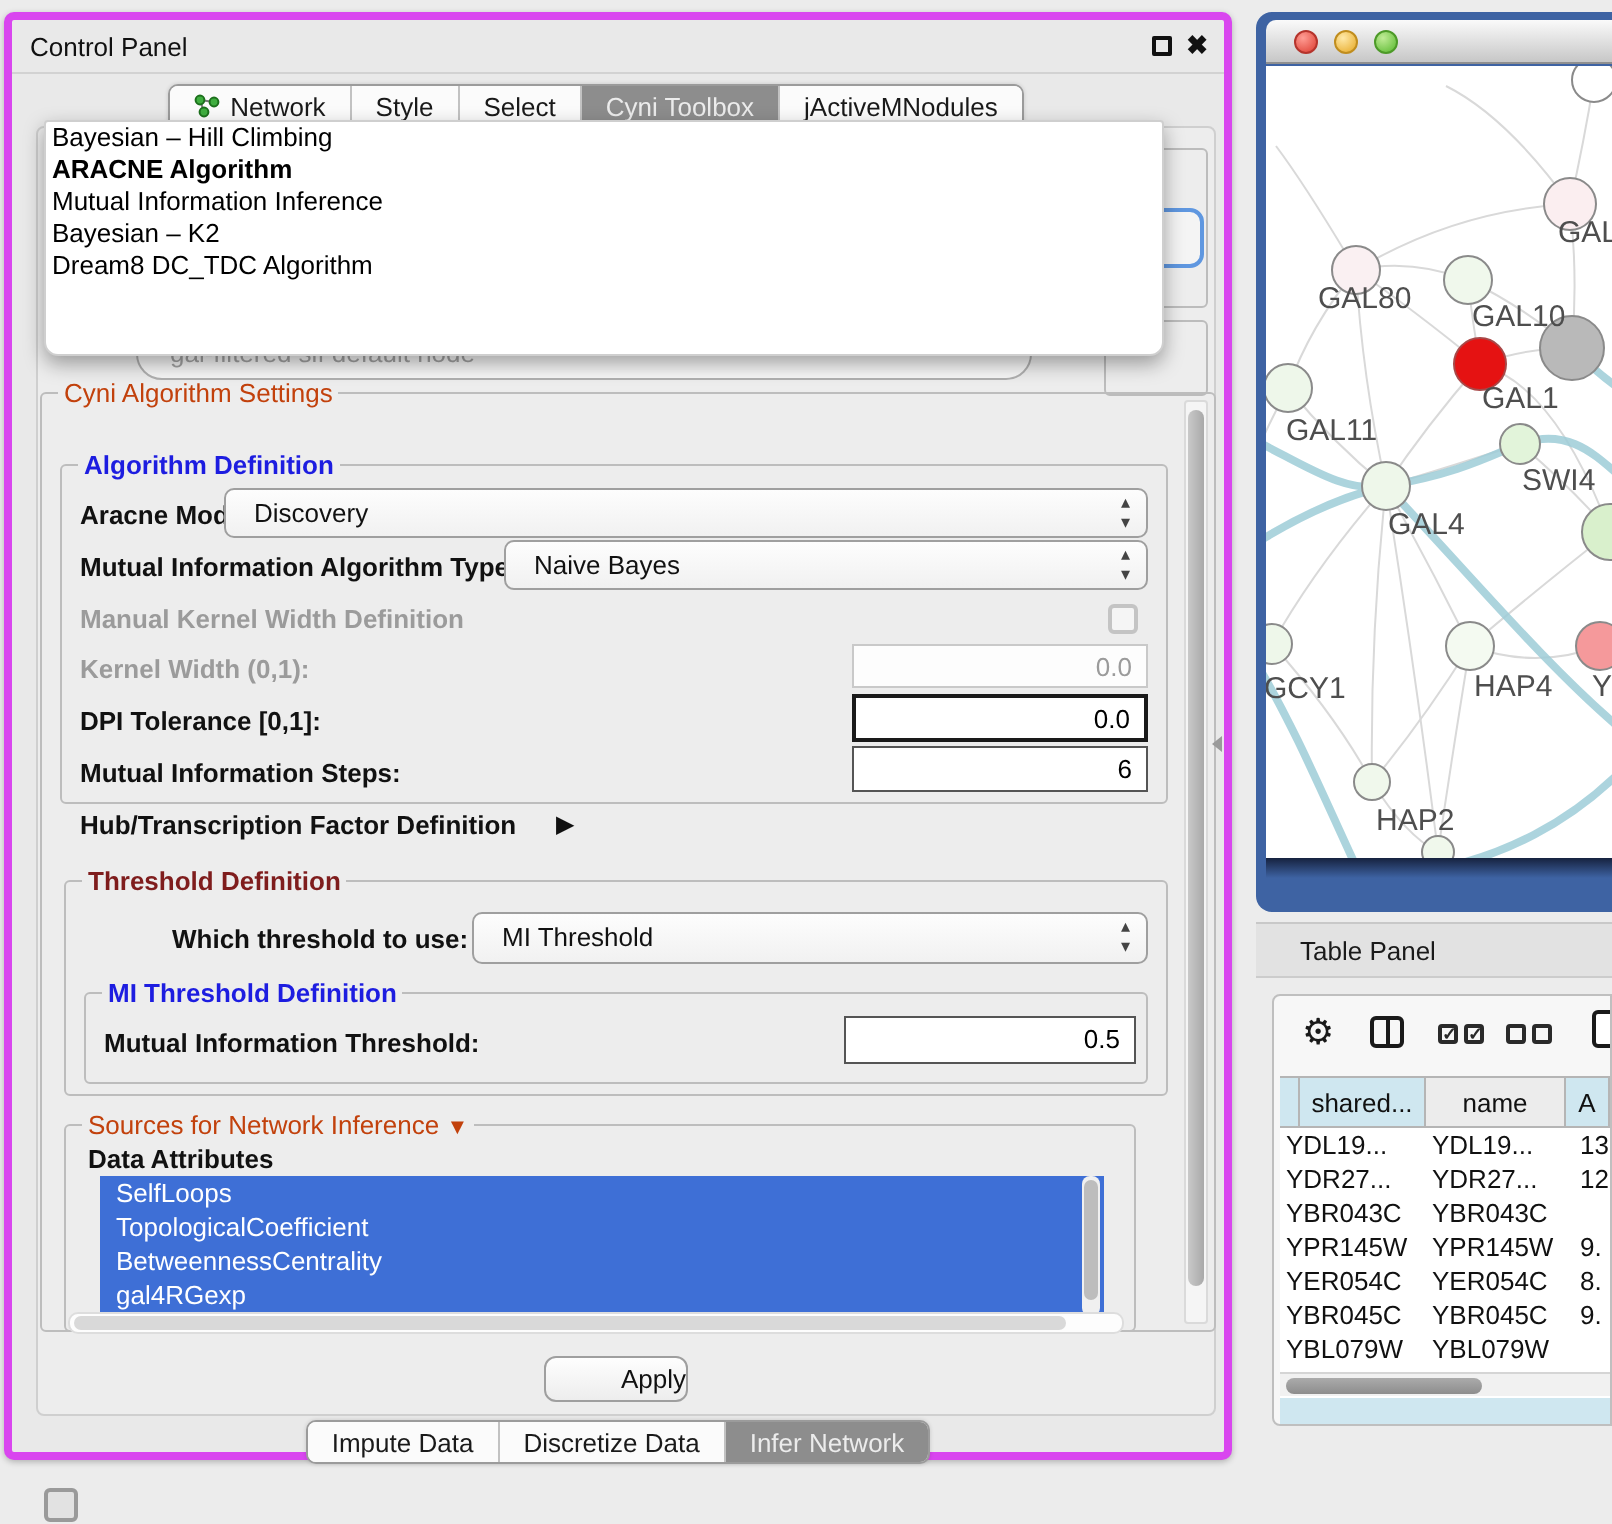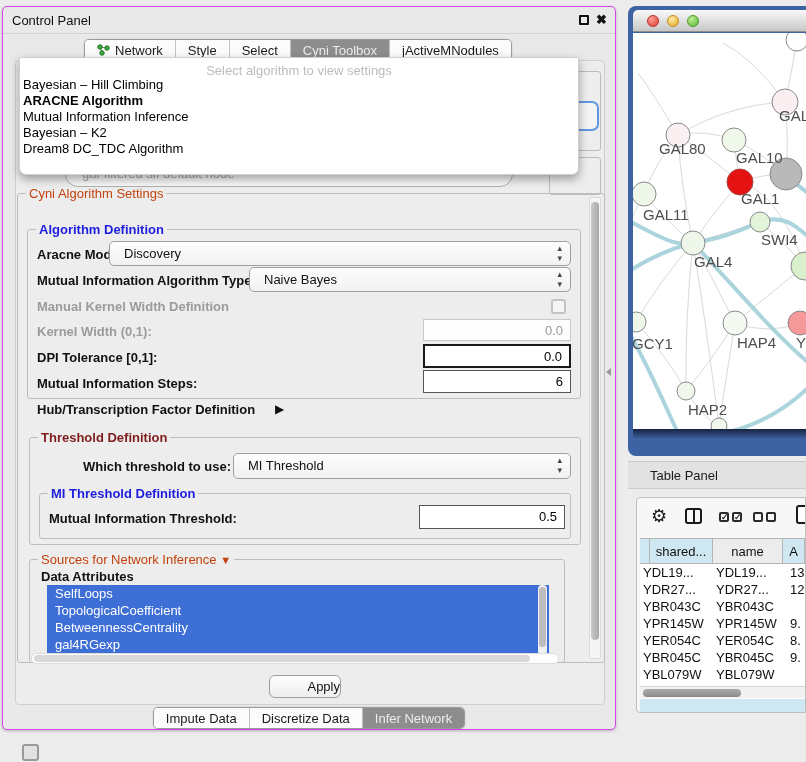--- a/index.html
+++ b/index.html
@@ -6,21 +6,21 @@
   html,body { width:806px; height:762px; }
   body {
     position:relative; background:#ececec;
     font-family:"Liberation Sans", sans-serif; font-size:13px; color:#111;
     overflow:hidden;
   }
 
   
   #control-panel {
     position:absolute; left:2px; top:6px; width:614px; height:724px;
-    background:#e9e9e9; border:1px solid #d946ef; border-radius:5px;
+    background:#e9e9e9; border:4px solid #d946ef; border-radius:5px;
     box-shadow:0 1px 3px rgba(0,0,0,.25);
   }
   #cp-titlebar { position:absolute; left:0; top:0; right:0; height:27px; border-bottom:1px solid #d2d2d2; }
   #cp-title { position:absolute; left:9px; top:6px; font-size:13px; color:#111; }
   #cp-float { position:absolute; right:26px; top:8px; width:10px; height:10px; border:2px solid #111; border-radius:1px; }
   #cp-close { position:absolute; right:8px; top:5px; font-weight:bold; font-size:13px; }
 
   
   #cp-tabs { position:absolute; top:32px; left:0; right:22px; display:flex; justify-content:center; }
   .seg { display:flex; border:1px solid #9b9b9b; border-radius:5px 5px 0 0; overflow:hidden; background:#fbfbfb; height:22px; box-shadow:0 0 2px rgba(0,0,0,.15); }
@@ -163,21 +163,20 @@
   <div id="cp-inner"></div>
 
   <div class="frag" style="left:546px; top:64px; width:52px; height:80px;"></div>
   <div class="frag" style="left:546px; top:150px; width:52px; height:38px;"></div>
   <div id="frag-combo"></div>
   <div id="bg-combo">
     <span>gal-filtered sif default node</span>
   </div>
 
   <div id="algo-overlay">
-    <div id="algo-ph">Select algorithm to view settings</div>
     <div class="algo-item">Bayesian – Hill Climbing</div>
     <div class="algo-item bold">ARACNE Algorithm</div>
     <div class="algo-item">Mutual Information Inference</div>
     <div class="algo-item">Bayesian – K2</div>
     <div class="algo-item">Dream8 DC_TDC Algorithm</div>
   </div>
 
   <div class="fs" style="left:14px; top:186px; width:588px; height:470px;">
     <span class="legend plain">Cyni Algorithm Settings</span>
   </div>

